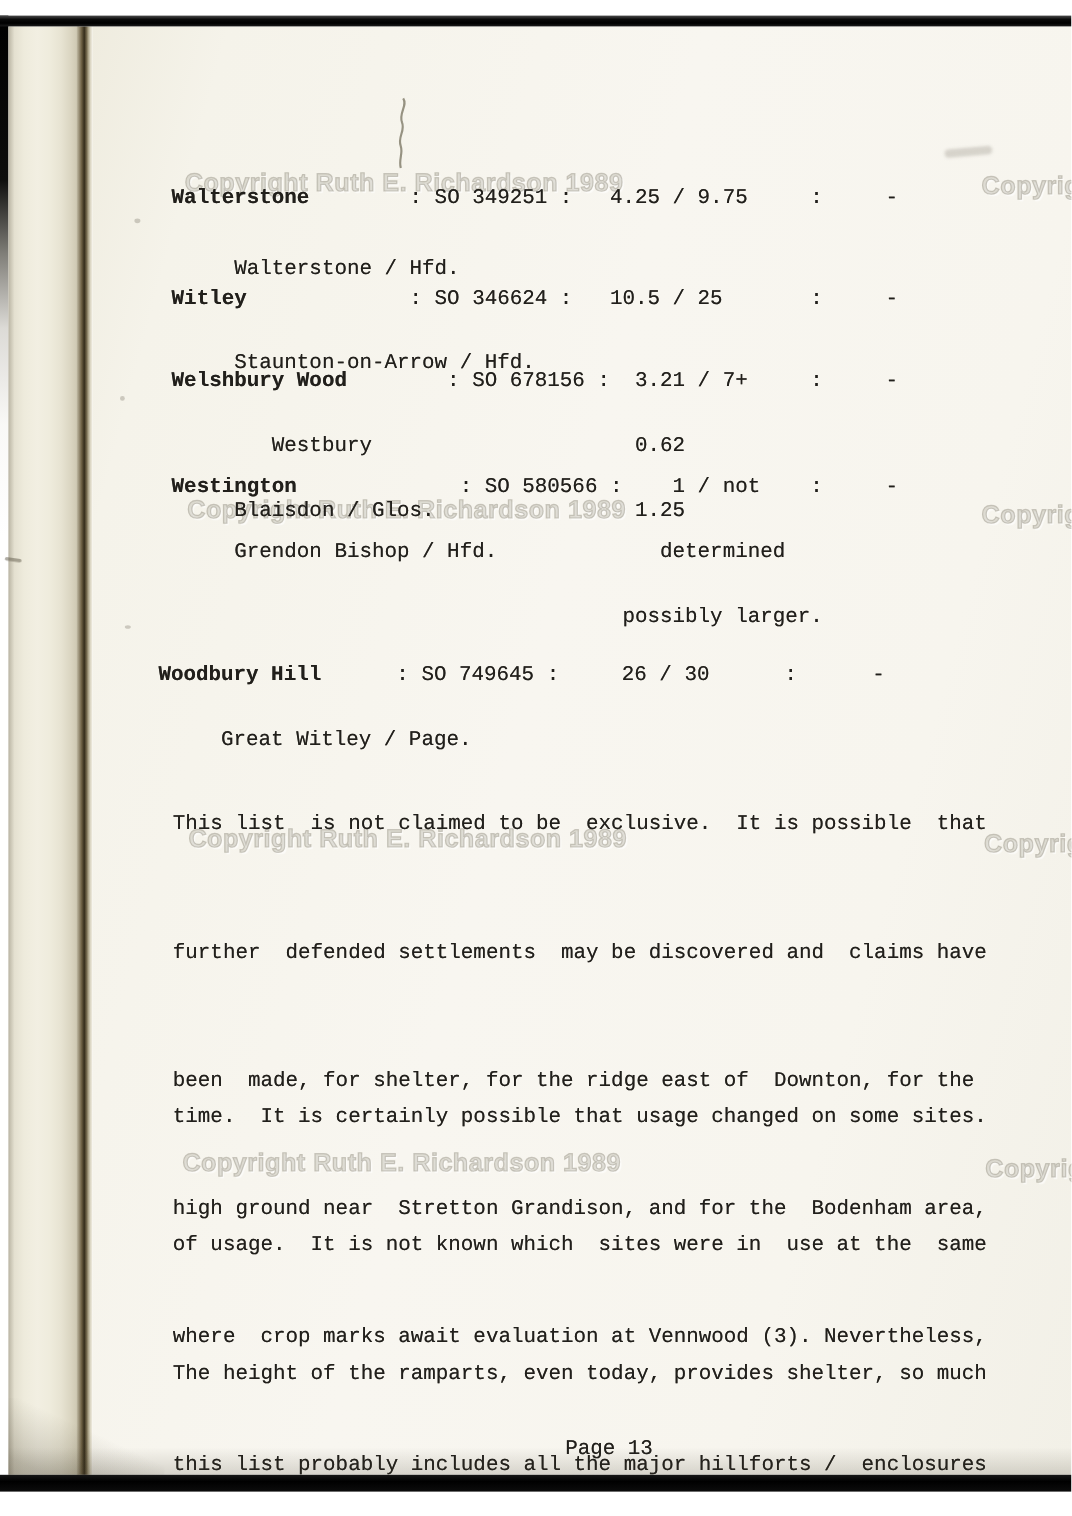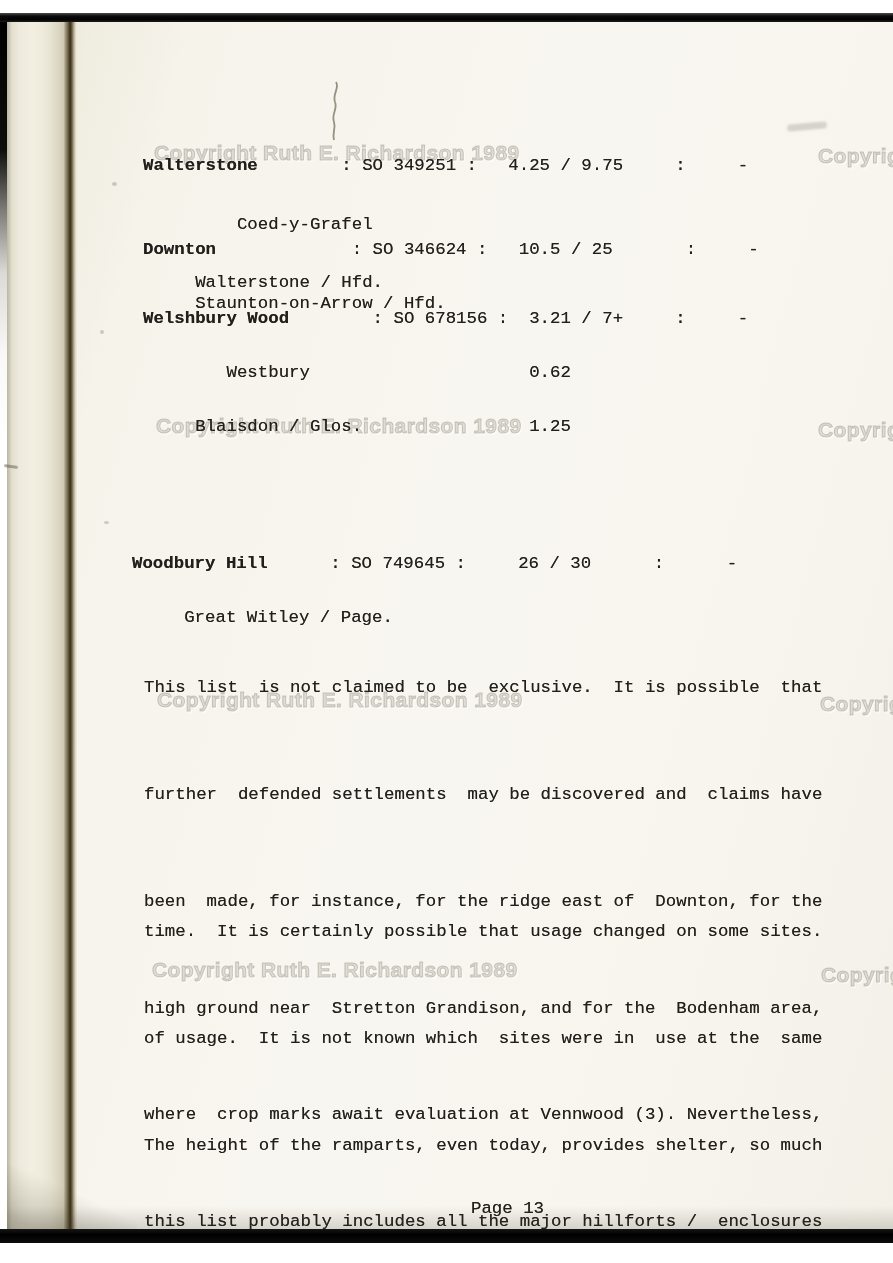--- a/index.html
+++ b/index.html
@@ -72,46 +72,50 @@
     <path d="M14,4 C18,10 10,16 13,24 C16,31 9,36 12,44 C14,50 10,55 12,62" fill="none" stroke="#85806f" stroke-width="1.8" opacity="0.85"></path>
   </svg>
   <div class="smudge" style="left:787px;top:123px;width:40px;height:7px;"></div>
   <div class="edgemark" style="left:4px;top:465px;width:14px;height:3px;"></div>
   <div class="speck" style="left:112px;top:182px;width:5px;height:4px;"></div>
   <div class="speck" style="left:100px;top:330px;width:4px;height:4px;"></div>
   <div class="speck" style="left:104px;top:521px;width:5px;height:3px;"></div>
 
   <div class="t entry lh195" style="left:143px;top:117px;">
     <div><span class="b">Walterstone</span><span>        : SO 349251 :   4.25 / 9.75     :     -</span></div>
-    <div>         Coed-y-Grafel</div>
     <div>     Walterstone / Hfd.</div>
   </div>
 
   <div class="t entry" style="left:143px;top:205px;">
-    <div><span class="b">Downton</span><span>             : SO 346624 :   10.5 / 25       :     -</span></div>
+    <div><span class="b">Witley</span><span>             : SO 346624 :   10.5 / 25       :     -</span></div>
     <div>     Staunton-on-Arrow / Hfd.</div>
   </div>
 
   <div class="t entry" style="left:143px;top:274px;font-family:Liberation Mono, monospace;">
     <div><span class="b">Welshbury Wood</span><span>        : SO 678156 :  3.21 / 7+     :     -</span></div>
     <div>        Westbury                     0.62</div>
     <div>     Blaisdon / Glos.                1.25</div>
   </div>
 
+  <div class="t entry" style="left:143px;top:362px;">
+    <div><span class="b">Westington</span><span>             : SO 580566 :    1 / not    :     -</span></div>
+    <div>     Grendon Bishop / Hfd.             determined</div>
+    <div>                                    possibly larger.</div>
+  </div>
 
 
   <div class="t entry" style="left:132px;top:519px;">
     <div><span class="b">Woodbury Hill</span><span>      : SO 749645 :     26 / 30      :      -</span></div>
     <div>     Great Witley / Page.</div>
   </div>
 
   <div class="t para" style="left:144px;top:599px;">
     <div>This list  is not claimed to be  exclusive.  It is possible  that</div>
     <div>further  defended settlements  may be discovered and  claims have</div>
-    <div>been  made, for instance, for the ridge east of  Downton, for the</div>
+    <div>been  made, for shelter, for the ridge east of  Downton, for the</div>
     <div>high ground near  Stretton Grandison, and for the  Bodenham area,</div>
     <div>where  crop marks await evaluation at Vennwood (3). Nevertheless,</div>
     <div>this list probably includes all the major hillforts /  enclosures</div>
     
   </div>
 
   <div class="t para" style="left:144px;top:843px;">
     <div>time.  It is certainly possible that usage changed on some sites.</div>
     <div>of usage.  It is not known which  sites were in  use at the  same</div>
     <div>The height of the ramparts, even today, provides shelter, so much</div>

